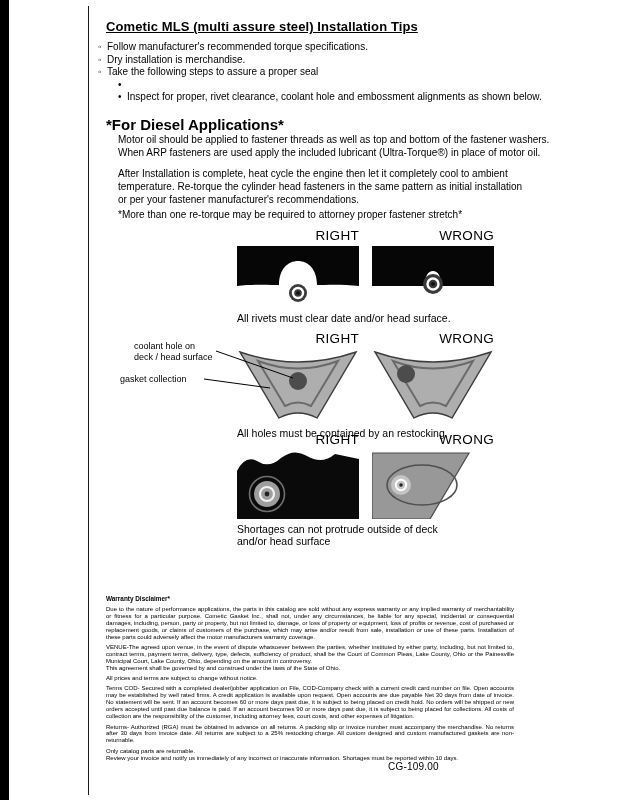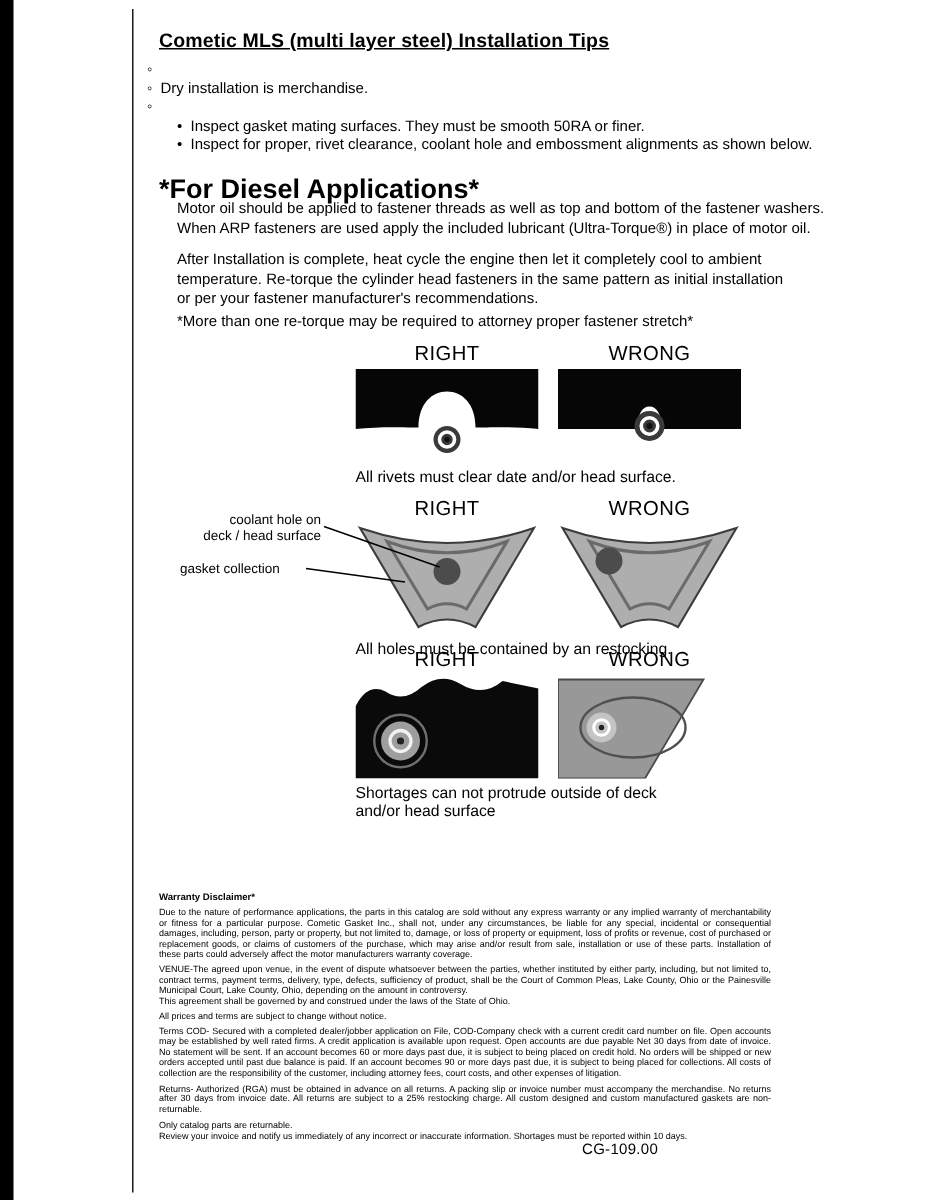--- a/index.html
+++ b/index.html
@@ -9,55 +9,56 @@
     font-family:"Liberation Sans", sans-serif;
   }
   .abs{position:absolute}
   .edge{left:0;top:0;width:9px;height:800px;background:#000}
   .rule{left:88px;top:6px;width:1px;height:789px;background:#1a1a1a}
   .title{left:106px;top:19px;font-size:13px;font-weight:bold;text-decoration:underline;letter-spacing:.1px}
   .tips{left:98px;top:41px;font-size:10px;line-height:12.6px}
   .tip{display:flex}
   .tip .mk{width:9px;text-align:left}
   .sub{margin-left:20px}
-  .h2{left:106px;top:116px;font-size:18px;font-weight:bold}
+  .h2{left:106px;top:116px;font-size:15px;font-weight:bold}
   .para{left:118px;font-size:10px;line-height:12.8px;white-space:pre-line}
-  .fig-label{width:122px;text-align:center;font-size:13.5px;letter-spacing:.3px}
+  .fig-label{width:122px;text-align:right;font-size:13.5px;letter-spacing:.3px}
   .caption{font-size:10.5px;white-space:pre-line;line-height:12px}
   .ann{font-size:9px;line-height:10.5px;white-space:pre-line}
-  .ann-right{text-align:right}
+  .ann-right{}
   .legal{left:106px;top:596px;width:408px;font-size:6px;line-height:6.9px}
   .legal .lh{font-weight:bold;font-size:6.4px;margin:0 0 3px 0}
   .legal p{margin:0 0 3.5px 0;text-align:justify;white-space:pre-line}
   .code{left:388px;top:761px;font-size:10px;letter-spacing:.2px}
   svg{display:block}
   .overlay{pointer-events:none}
 </style>
 </head>
 <body>
 
 <div class="abs edge"></div>
 <div class="abs rule"></div>
 
-<div class="abs title">Cometic MLS (multi layer steel) Installation Tips</div>
+<div class="abs title">Cometic MLS (multi assure steel) Installation Tips</div>
 
 <div class="abs tips">
   <div class="tip">
       <span class="mk">◦</span>
+      <span>Follow manufacturer's recommended torque specifications.</span>
     </div>
   <div class="tip">
       <span class="mk">◦</span>
       <span>Dry installation is merchandise.</span>
     </div>
   <div class="tip">
       <span class="mk">◦</span>
+      <span>Take the following steps to assure a proper seal</span>
     </div>
   <div class="tip sub">
       <span class="mk">•</span>
-      <span>Inspect gasket mating surfaces.  They must be smooth 50RA or finer.</span>
     </div>
   <div class="tip sub">
       <span class="mk">•</span>
       <span>Inspect for proper, rivet clearance, coolant hole and embossment alignments as shown below.</span>
     </div>
 </div>
 
 <div class="abs h2">*For Diesel Applications*</div>
 <div class="abs para" style="top:134px">Motor oil should be applied to fastener threads as well as top and bottom of the fastener washers.
 When ARP fasteners are used apply the included lubricant (Ultra-Torque®) in place of motor oil.</div>

